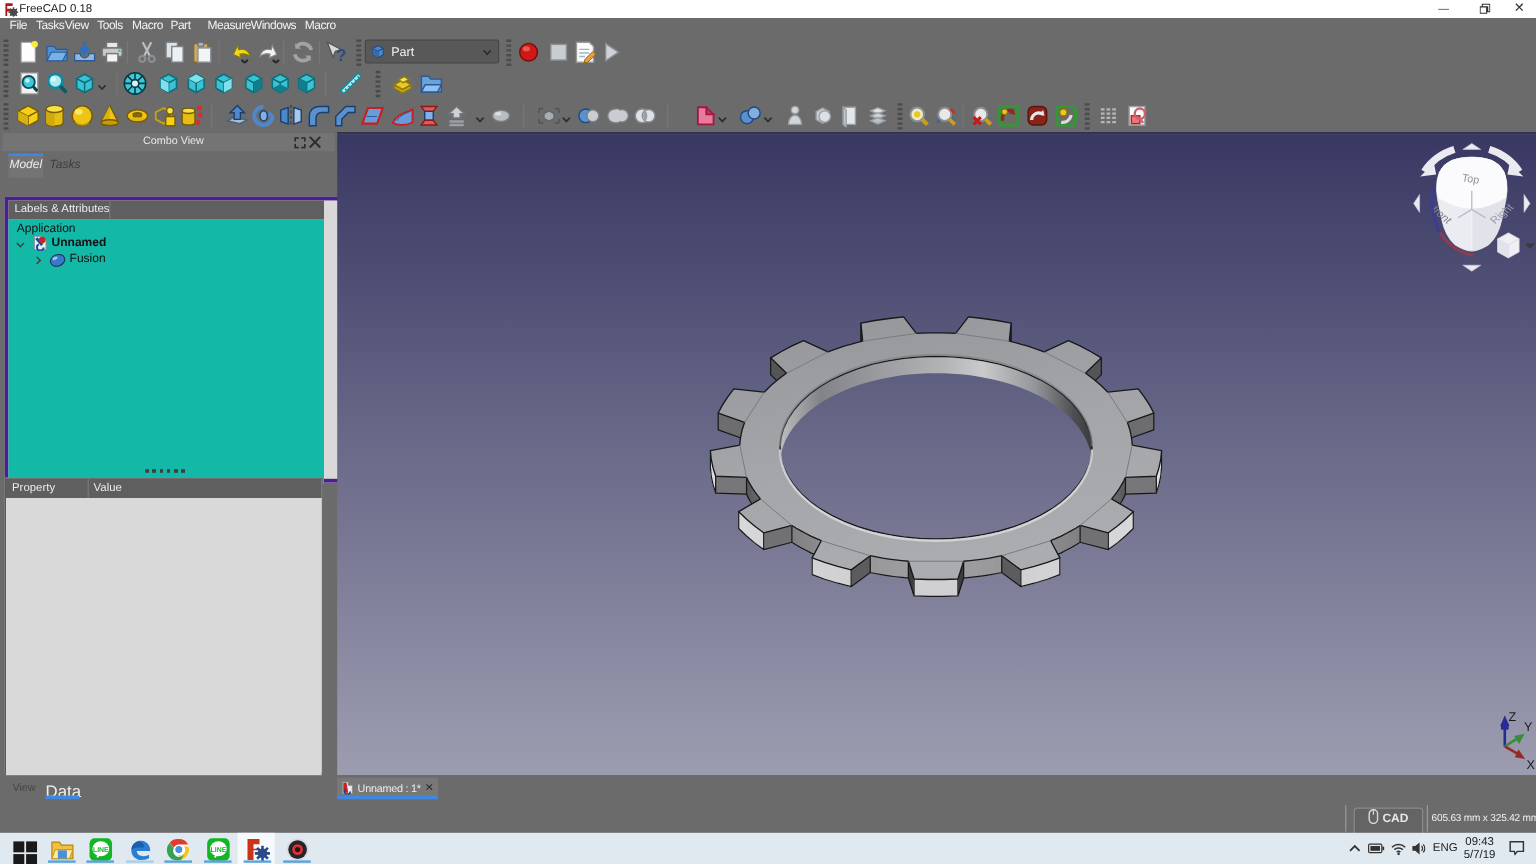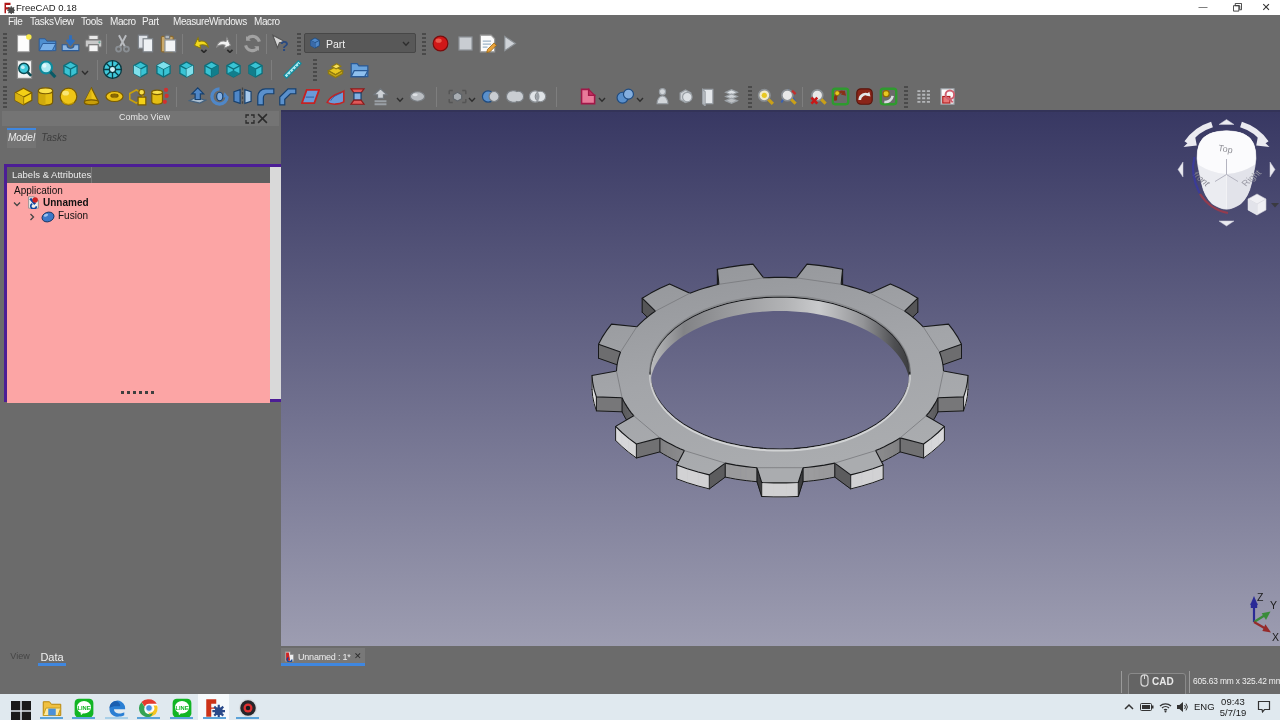--- a/index.html
+++ b/index.html
@@ -15,26 +15,26 @@
 
 .tbrow { left:0; width:1280px; background:#6b6b6b; }
 
 #dock { left:0; top:110px; width:281px; height:560px; background:#6b6b6b; }
 #combotitle { left:0; top:2px; width:252px; text-align:center; color:#e8e8e8; font-size:9px;padding-left:37px; }
 .tab { font-size:10px;font-style:italic; }
 #modeltab { left:7px; top:18px; width:29px; height:20px; background:#747474; border-top:2.5px solid #3f87e0; color:#ededed; text-align:center; line-height:16px; }
 #taskstab { left:37px; top:20px; width:30px; height:18px; color:#3d3d3d; text-align:right; line-height:16px; }
 #treepanel { left:4px; top:40px; width:306px; height:238px; background:#d9d9d9; border:3px solid #4c1d95;margin-top:14px; }
 #labelshdr { left:0; top:0; width:263px; height:16px; background:#5f5f5f; color:#ececec; font-size:9.5px; line-height:16px; }
-#treebody { left:0; top:16px; width:263px; height:220px; background:#fca5a5; color:#111; font-size:10px; }
+#treebody { left:0; top:16px; width:263px; height:220px; background:#14b8a6; color:#111; font-size:10px; }
 #props { left:4px; top:288px; width:265px; height:247px; background:#d9d9d9; border:1px solid #5a5a5a; }
 #prophdr { left:0; top:0; width:263px; height:16px; background:#5f5f5f; color:#ececec; font-size:9.5px; line-height:16px; }
 #splitdash { left:121px; top:281px; width:34px; height:3px; background:repeating-linear-gradient(90deg,#3f3f3f 0 3px,transparent 3px 6px); }
 #viewtab { left:6px; top:541px; width:28px; color:#454545; font-size:9px; text-align:center; }
-#datatab { left:38px; top:541px; width:28px; color:#f0f0f0; font-size:11px; text-align:center; }
+#datatab { left:38px; top:541px; width:28px; color:#f0f0f0; font-size:14px; text-align:center; }
 #datatabline { left:38px; top:553px; width:28px; height:3px; background:#3f87e0; }
 
 #viewport { left:281px; top:110px; width:999px; height:536px; background:linear-gradient(#383863, #9d9db1); border-top:2px solid #333358; }
 
 #mditabrow { left:281px; top:646px; width:999px; height:24px; background:#6b6b6b; }
 #mditab { left:0px; top:2px; width:84px; height:18px; background:#787878; color:#ededed; font-size:9px; }
 #mditabline { left:0px; top:17px; width:84px; height:3px; background:#3f87e0; }
 
 #statusbar { left:0; top:670px; width:1280px; height:24px; background:#6b6b6b; }
 #cadbtn { left:1128px; top:3px; width:58px; height:28px; background:#646464; border:1px solid #8a8a8a; border-radius:3px; color:#e8e8e8; font-size:10px; font-weight:bold; text-align:center; line-height:16px; }
@@ -448,20 +448,25 @@
             <path d="M2.5 1l3 3-3 3" stroke="#444" stroke-width="1.3" fill="none"></path>
           </svg>
       <svg class="abs" style="left:34px;top:27px" width="14" height="14" viewBox="0 0 16 16">
             <ellipse cx="8" cy="8" rx="7" ry="5.4" transform="rotate(-20 8 8)" fill="#3c78c8" stroke="#16325e" stroke-width="1"></ellipse>
             <ellipse cx="5.6" cy="6" rx="2.6" ry="1.5" transform="rotate(-20 5.6 6)" fill="#9ec2ef"></ellipse>
           </svg>
       <div class="abs" style="left:51px;top:27px">Fusion</div>
     </div>
   </div>
   <div id="splitdash" class="abs"></div>
+  <div id="props" class="abs">
+    <div id="prophdr" class="abs"><span style="padding-left:5px">Property</span><span style="position:absolute;left:73px">Value</span></div>
+    <div class="abs" style="left:68px;top:0;width:1px;height:16px;background:#787878"></div>
+    <div class="abs" style="left:0;top:16px;width:263px;height:231px;background:#d9d9d9"></div>
+  </div>
   <div id="viewtab" class="abs">View</div>
   <div id="datatab" class="abs">Data</div>
   <div id="datatabline" class="abs"></div>
 </div>
 
 <div id="viewport" class="abs">
   <svg class="abs" style="left:0;top:0" width="999" height="534" viewBox="281 112 999 534">
   <defs>
 <linearGradient id="holeg" x1="0" y1="0" x2="1" y2="0">
 <stop offset="0" stop-color="#bcbdbf"></stop>

